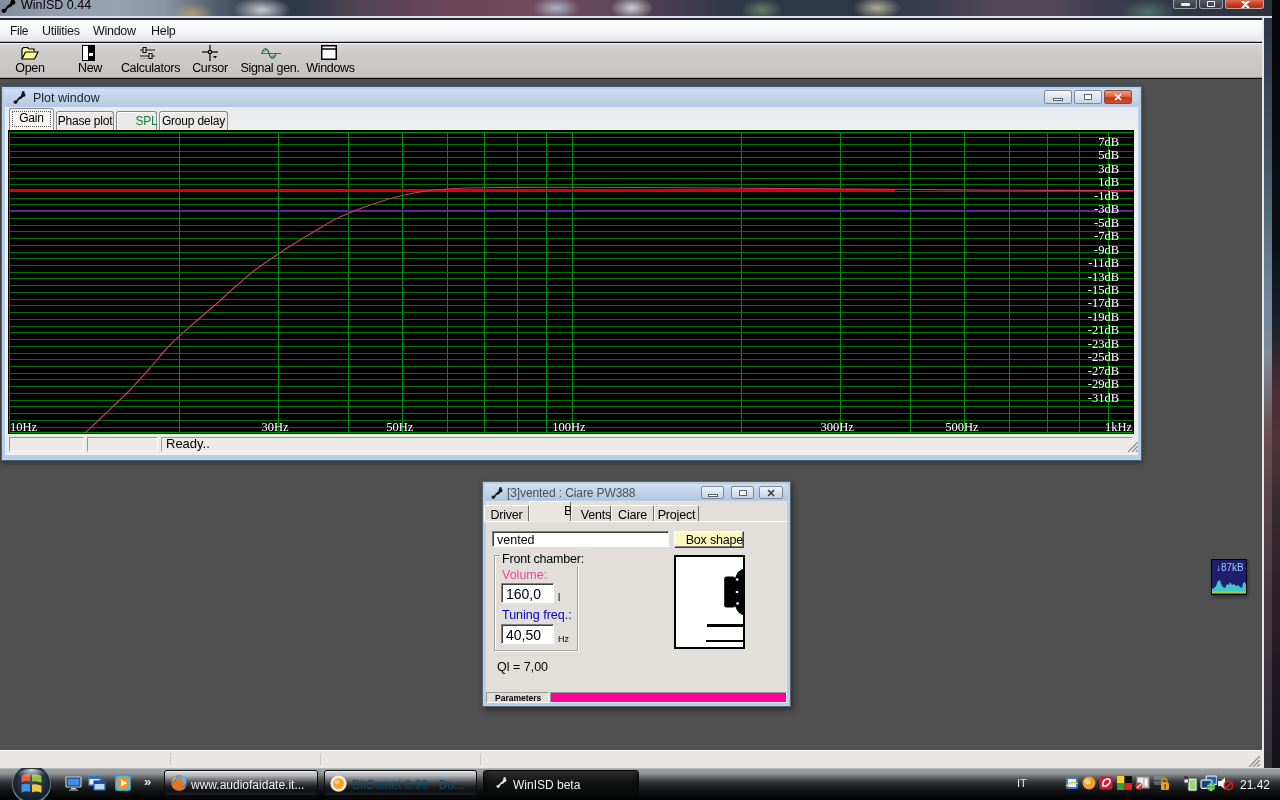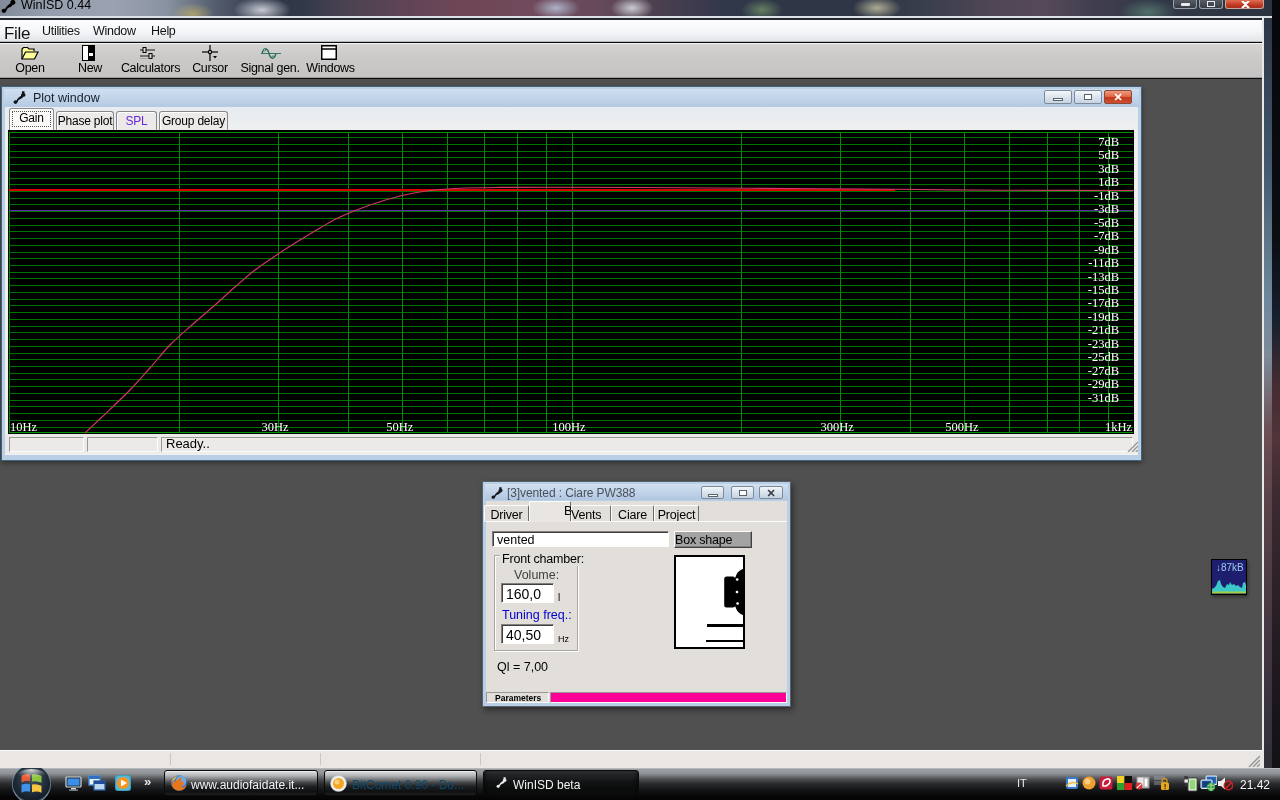--- a/index.html
+++ b/index.html
@@ -21,21 +21,21 @@
 <div class="abs" style="left:1199px;top:0;width:24px;height:9px;background:linear-gradient(180deg,#555b64,#363b43);border:1px solid #9aa0a8;border-top:none;border-radius:0 0 3px 3px;">
     <div class="abs" style="left:7px;top:1px;width:8px;height:6px;border:1.5px solid #e8eaec;"></div>
   </div>
 <div class="abs" style="left:1225px;top:0;width:39px;height:9px;background:linear-gradient(180deg,#e06e52,#c03a24 60%,#a92e1a);border:1px solid #caa49a;border-top:none;border-radius:0 0 3px 3px;">
     <svg class="abs" style="left:15px;top:1px" width="9" height="7" viewBox="0 0 9 7">
       <path d="M1 0 L4.5 2.6 L8 0 M1 7 L4.5 4.4 L8 7" stroke="#fff" stroke-width="1.8" fill="none"></path>
       <path d="M1 0 L8 7 M8 0 L1 7" stroke="#fff" stroke-width="1.6"></path>
     </svg>
   </div>
 <div class="abs" style="left:0;top:20px;width:1262px;height:22px;background:linear-gradient(180deg,#fdfdfe 0%,#f4f6f8 55%,#e2e6ea 100%);border-bottom:1px solid #b8bcc0;"></div>
-<div class="abs" style="left:4px;top:24px;font-size:17px;letter-spacing:-0.3px;color:#111;">File</div>
+<div class="abs" style="left:10px;top:24px;font-size:12px;letter-spacing:-0.3px;color:#111;">File</div>
 <div class="abs" style="left:42px;top:24px;font-size:12.5px;letter-spacing:-0.3px;color:#111;">Utilities</div>
 <div class="abs" style="left:93px;top:24px;font-size:12.5px;letter-spacing:-0.3px;color:#111;">Window</div>
 <div class="abs" style="left:151px;top:24px;font-size:12.5px;letter-spacing:-0.3px;color:#111;">Help</div>
 <div class="abs" style="left:0;top:43px;width:1262px;height:35px;background:linear-gradient(180deg,#d6d5d3 0%,#cbcac8 40%,#c5c4c2 100%);border-bottom:1px solid #9b9a98;"></div>
 <div class="abs" style="left:0;top:43px;width:1262px;height:1px;background:#f4f4f4;"></div>
 <div class="abs" style="left:-30px;top:61px;width:120px;text-align:center;font-size:12.5px;letter-spacing:-0.3px;color:#000;">Open</div>
 <div class="abs" style="left:30px;top:61px;width:120px;text-align:center;font-size:12.5px;letter-spacing:-0.3px;color:#000;">New</div>
 <div class="abs" style="left:90.5px;top:61px;width:120px;text-align:center;font-size:12.5px;letter-spacing:-0.3px;color:#000;">Calculators</div>
 <div class="abs" style="left:150px;top:61px;width:120px;text-align:center;font-size:12.5px;letter-spacing:-0.3px;color:#000;">Cursor</div>
 <div class="abs" style="left:210px;top:61px;width:120px;text-align:center;font-size:12.5px;letter-spacing:-0.3px;color:#000;">Signal gen.</div>
@@ -97,21 +97,21 @@
 <div class="abs" style="left:1074px;top:90px;width:28px;height:14px;background:linear-gradient(180deg,#f4f7fa,#dce5ee 50%,#c8d4e2);border:1px solid #7d8a99;border-radius:2px;">
     <div class="abs" style="left:9px;top:3px;width:8px;height:6px;background:#fff;border:1.6px solid #5a626e;"></div>
   </div>
 <div class="abs" style="left:1104px;top:90px;width:28px;height:14px;background:linear-gradient(180deg,#f09a7e 0%,#e06a48 45%,#c33a1d 55%,#cf4f30 100%);border:1px solid #8a4a3a;border-radius:2px;color:#fff;font-weight:bold;font-size:11px;text-align:center;line-height:12px;">✕</div>
 <div class="abs" style="left:5px;top:107px;width:1133px;height:348px;background:linear-gradient(180deg,#e7ecf2 0%,#eff0ee 8%,#f0efed 100%);"></div>
 <div class="abs" style="left:9px;top:108px;width:45px;height:22px;background:#fbfaf9;border:1px solid #888;border-bottom:none;border-radius:3px 3px 0 0;box-shadow:inset 1px 1px 0 #fff;"></div>
 <div class="abs" style="left:9px;top:111px;width:45px;text-align:center;font-size:12px;letter-spacing:-0.2px;color:#000;">Gain</div>
 <div class="abs" style="left:56px;top:111px;width:58px;height:19px;background:#eceae8;border:1px solid #888;border-bottom:none;border-radius:3px 3px 0 0;box-shadow:inset 1px 1px 0 #fff;"></div>
 <div class="abs" style="left:56px;top:114px;width:58px;text-align:center;font-size:12px;letter-spacing:-0.2px;color:#000;">Phase plot</div>
 <div class="abs" style="left:116px;top:111px;width:41px;height:19px;background:#eceae8;border:1px solid #888;border-bottom:none;border-radius:3px 3px 0 0;box-shadow:inset 1px 1px 0 #fff;"></div>
-<div class="abs" style="left:116px;top:114px;width:41px;text-align:center;font-size:12px;letter-spacing:-0.2px;color:#6d28d9;">SPL</div>
+<div class="abs" style="left:116px;top:114px;width:61px;text-align:center;font-size:12px;letter-spacing:-0.2px;color:#15803d;">SPL</div>
 <div class="abs" style="left:159px;top:111px;width:69px;height:19px;background:#eceae8;border:1px solid #888;border-bottom:none;border-radius:3px 3px 0 0;box-shadow:inset 1px 1px 0 #fff;"></div>
 <div class="abs" style="left:159px;top:114px;width:69px;text-align:center;font-size:12px;letter-spacing:-0.2px;color:#000;">Group delay</div>
 <div class="abs" style="left:12px;top:111px;width:39px;height:16px;border:1px dotted #555;"></div>
 <div class="abs" style="left:8px;top:130px;width:1126px;height:304px;">
     <svg width="1126" height="304" viewBox="0 0 1126 304" style="position:absolute;left:0;top:0">
       <rect x="0" y="0" width="1126" height="304" fill="#000000"></rect>
       <line x1="1" y1="7.6" x2="1125" y2="7.6" stroke="#007400" stroke-width="1" shape-rendering="crispEdges"></line>
       <line x1="1" y1="14.3" x2="1125" y2="14.3" stroke="#007400" stroke-width="1" shape-rendering="crispEdges"></line>
       <line x1="1" y1="21.1" x2="1125" y2="21.1" stroke="#007400" stroke-width="1" shape-rendering="crispEdges"></line>
       <line x1="1" y1="27.8" x2="1125" y2="27.8" stroke="#007400" stroke-width="1" shape-rendering="crispEdges"></line>
@@ -232,33 +232,33 @@
   </div>
 <div class="abs" style="left:759px;top:486px;width:24px;height:13px;background:linear-gradient(180deg,#f2f6fa,#dae3ed 50%,#c6d2e0);border:1px solid #7d8a99;border-radius:2px;">
     <div class="abs" style="left:0;top:0;width:100%;text-align:center;font-size:11px;line-height:12px;color:#3a4048;font-weight:bold;">✕</div>
   </div>
 <div class="abs" style="left:486px;top:501px;width:301px;height:201px;background:#e2dfda;"></div>
 <div class="abs" style="left:484px;top:505px;width:45px;height:17px;background:#e2dfda;border:1px solid;border-color:#fdfdfd #6a6a6a #e2dfda #fdfdfd;border-radius:2px 2px 0 0;"></div>
 <div class="abs" style="left:484px;top:508px;width:45px;text-align:center;font-size:12.5px;letter-spacing:-0.2px;color:#000;">Driver</div>
 <div class="abs" style="left:529px;top:501px;width:42px;height:21px;background:#e9e6e1;border:1px solid;border-color:#fdfdfd #6a6a6a #e2dfda #fdfdfd;border-radius:2px 2px 0 0;"></div>
 <div class="abs" style="left:529px;top:504px;width:56px;text-align:right;font-size:12.5px;letter-spacing:-0.2px;color:#000;">Box</div>
 <div class="abs" style="left:571px;top:505px;width:40px;height:17px;background:#e2dfda;border:1px solid;border-color:#fdfdfd #6a6a6a #e2dfda #fdfdfd;border-radius:2px 2px 0 0;"></div>
-<div class="abs" style="left:571px;top:508px;width:40px;text-align:left;font-size:12.5px;letter-spacing:-0.2px;color:#000;">Vents</div>
+<div class="abs" style="left:571px;top:508px;width:40px;text-align:right;font-size:12.5px;letter-spacing:-0.2px;color:#000;">Vents</div>
 <div class="abs" style="left:611px;top:505px;width:43px;height:17px;background:#e2dfda;border:1px solid;border-color:#fdfdfd #6a6a6a #e2dfda #fdfdfd;border-radius:2px 2px 0 0;"></div>
 <div class="abs" style="left:611px;top:508px;width:43px;text-align:center;font-size:12.5px;letter-spacing:-0.2px;color:#000;">Ciare</div>
 <div class="abs" style="left:654px;top:505px;width:45px;height:17px;background:#e2dfda;border:1px solid;border-color:#fdfdfd #6a6a6a #e2dfda #fdfdfd;border-radius:2px 2px 0 0;"></div>
 <div class="abs" style="left:654px;top:508px;width:45px;text-align:center;font-size:12.5px;letter-spacing:-0.2px;color:#000;">Project</div>
 <div class="abs" style="left:486px;top:521px;width:301px;height:1px;background:#fdfdfd;"></div>
 <div class="abs" style="left:529px;top:521px;width:42px;height:1px;background:#e9e6e1;"></div>
 <div class="abs" style="left:492px;top:531px;width:177px;height:16px;background:#fff;border:1px solid;border-color:#808080 #fff #fff #808080;box-shadow:inset 1px 1px 0 #404040;"></div>
 <div class="abs" style="left:497px;top:533px;font-size:12.5px;color:#000;">vented</div>
-<div class="abs" style="left:674px;top:531px;width:78px;height:17px;background:#a3a3a3;border:1px solid;border-color:#fdfdfd #404040 #404040 #fdfdfd;box-shadow:inset -1px -1px 0 #808080;text-align:left;font-size:12.5px;letter-spacing:-0.2px;color:#000;line-height:16px;">Box shape</div>
+<div class="abs" style="left:674px;top:531px;width:70px;height:17px;background:#fef9c3;border:1px solid;border-color:#fdfdfd #404040 #404040 #fdfdfd;box-shadow:inset -1px -1px 0 #808080;text-align:right;font-size:12.5px;letter-spacing:-0.2px;color:#000;line-height:16px;">Box shape</div>
 <div class="abs" style="left:494px;top:555px;width:84px;height:96px;border:1px solid #a8a5a0;box-shadow:inset 1px 1px 0 #ffffff, 1px 1px 0 #ffffff;"></div>
 <div class="abs" style="left:500px;top:552px;background:#e2dfda;padding:0 2px;font-size:12.5px;letter-spacing:-0.2px;color:#000;">Front chamber:</div>
-<div class="abs" style="left:502px;top:568px;font-size:12.5px;color:#404040;margin-left:12px;">Volume:</div>
+<div class="abs" style="left:502px;top:568px;font-size:12.5px;color:#ec4899;">Volume:</div>
 <div class="abs" style="left:501px;top:583px;width:53px;height:20px;background:#fff;border:1px solid;border-color:#808080 #fff #fff #808080;box-shadow:inset 1px 1px 0 #404040;font-size:14px;color:#000;padding:2px 0 0 4px;">160,0</div>
 <div class="abs" style="left:558px;top:592px;font-size:10px;color:#000;">l</div>
 <div class="abs" style="left:502px;top:608px;font-size:12.5px;color:#0000c8;">Tuning freq.:</div>
 <div class="abs" style="left:501px;top:624px;width:53px;height:20px;background:#fff;border:1px solid;border-color:#808080 #fff #fff #808080;box-shadow:inset 1px 1px 0 #404040;font-size:14px;color:#000;padding:2px 0 0 4px;">40,50</div>
 <div class="abs" style="left:558px;top:634px;font-size:9px;color:#000;">Hz</div>
 <div class="abs" style="left:497px;top:660px;font-size:12.5px;color:#000;">Ql = 7,00</div>
 <div class="abs" style="left:674px;top:555px;width:71px;height:94px;background:#fff;border:2.5px solid #000;"></div>
 <svg class="abs" style="left:720px;top:569px" width="23" height="46" viewBox="0 0 23 46">
 <path d="M23 0 C17.5 1.5 14.8 7.5 14.4 13.5 L14.4 32.5 C14.8 38.5 17.5 44.5 23 46 Z" fill="#000"></path>
 <rect x="4.2" y="7.5" width="11" height="31" rx="2.5" fill="#000"></rect>

